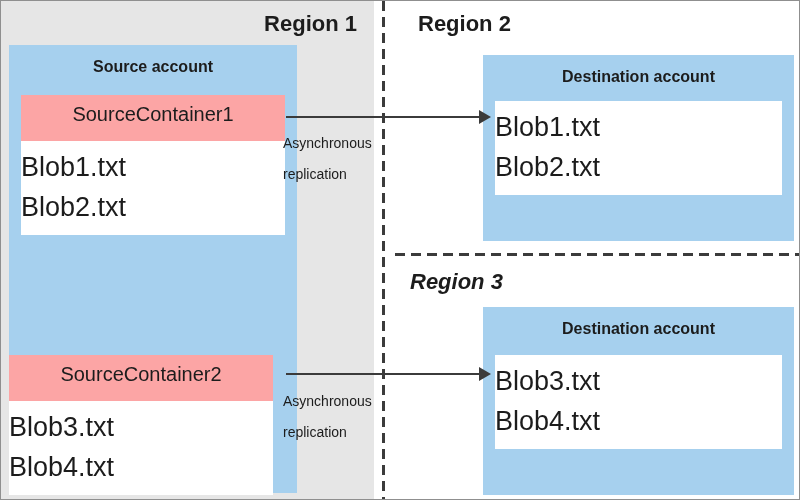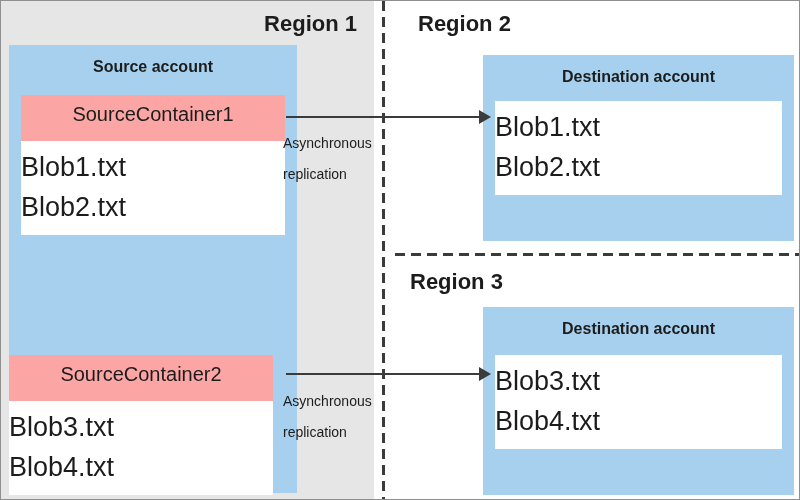--- a/index.html
+++ b/index.html
@@ -24,21 +24,21 @@
   }
   .region-label {
     position: absolute;
     font-size: 22px;
     font-weight: 700;
     color: #1c1c1c;
     z-index: 3;
   }
   .region1-label { top: 10px; left: 0; width: 356px; text-align: right; }
   .region2-label { top: 10px; left: 417px; }
-  .region3-label { top: 268px; left: 409px; }
+  .region3-label { top: 268px; left: 409px; font-style: italic; }
   .vline {
     position: absolute;
     left: 381px; top: 0;
     width: 3px; height: 100%;
     background: repeating-linear-gradient(to bottom, #3b3b3b 0 10px, transparent 10px 16px);
     z-index: 1;
   }
   .hline {
     position: absolute;
     left: 394px; top: 252px;

